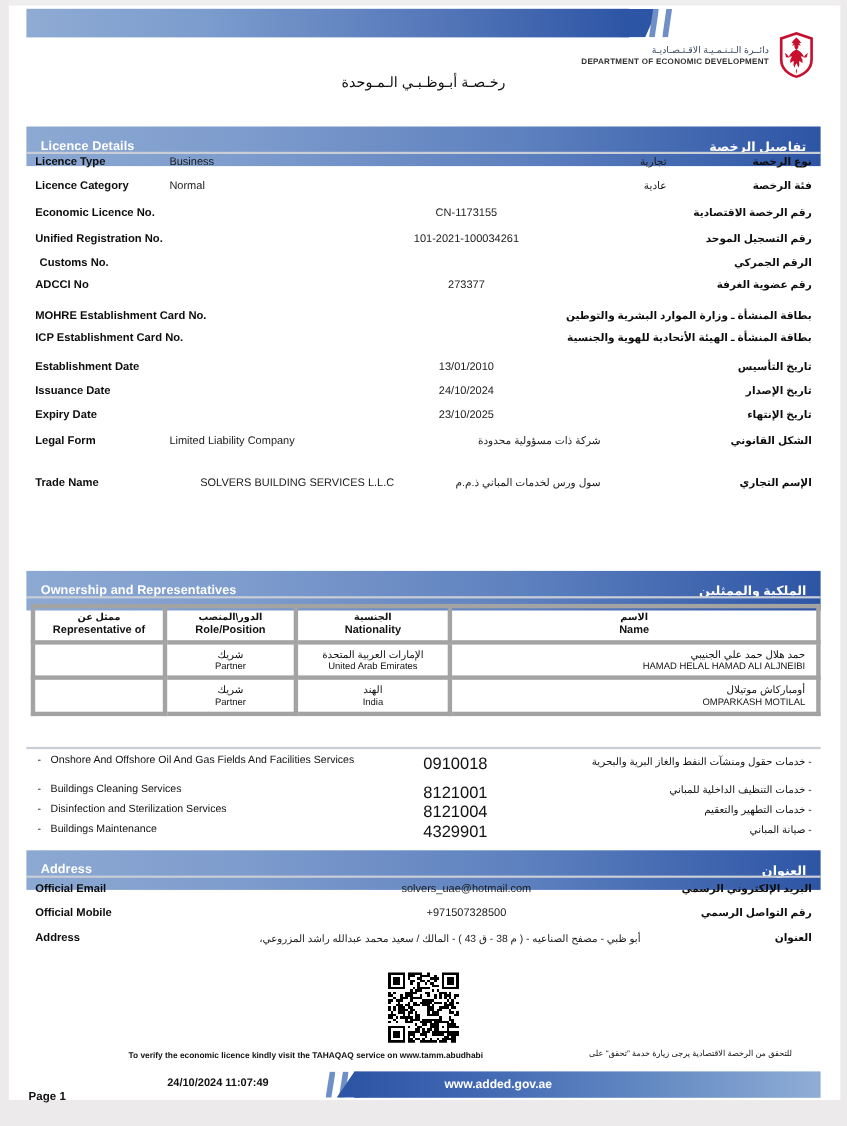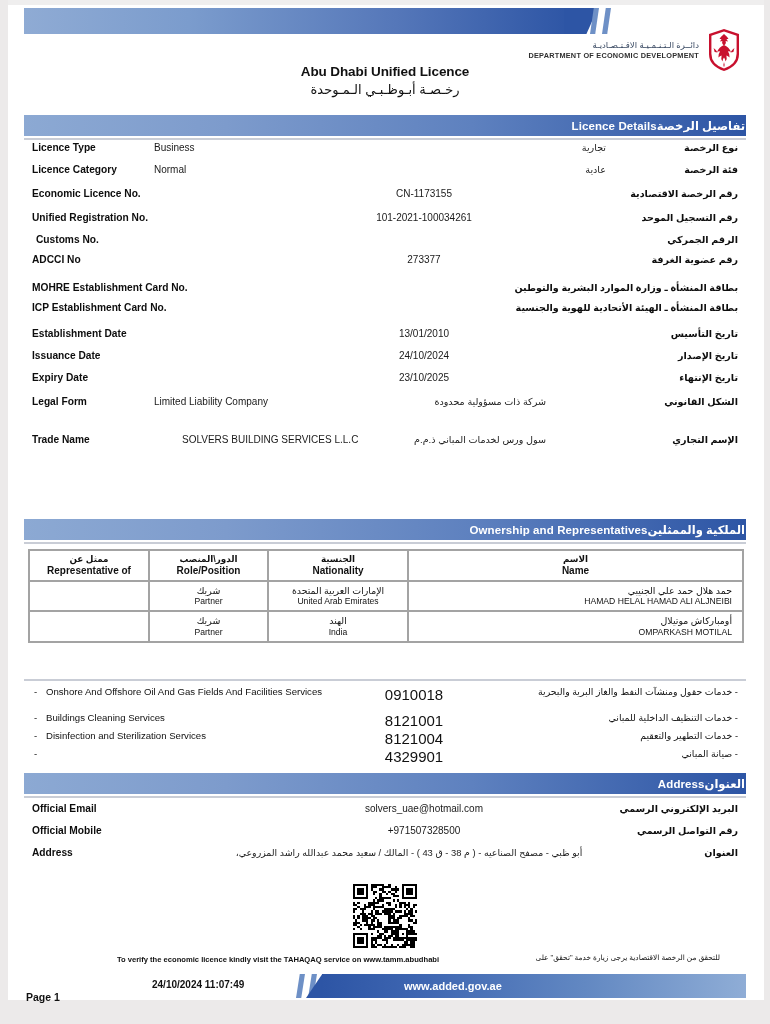--- a/index.html
+++ b/index.html
@@ -42,24 +42,24 @@
   .logo-en { font-size:7.3px; color:#2f2f2f; letter-spacing:0.25px; font-weight:600; white-space:nowrap; }
   .falcon { width:36px; height:44px; }
 
   
   .title-block { position:absolute; left:0; top:64px; width:770px; text-align:center; }
   .title-en { font-size:13.5px; font-weight:bold; color:#111; letter-spacing:-0.1px; }
   .title-ar { font-size:13px; color:#111; direction:rtl; margin-top:3px; letter-spacing:1px; }
 
   
   .sec {
-    position:absolute; left:24px; width:722px; height:21px;
+    position:absolute; left:24px; width:722px; height:36px;
     background: linear-gradient(to right, #8ca9d3 0%, #7d9bcc 28%, #5e81bf 62%, #2d55a5 100%);
-    display:flex; align-items:center; justify-content:flex-end;
-    padding:0 1px;
+    display:flex; align-items:center; justify-content:space-between;
+    padding:0 13px;
   }
   .sec-en { color:#ffffff; font-size:11.5px; font-weight:bold; letter-spacing:0.1px; }
   .sec-ar { color:#ffffff; font-size:11.5px; font-weight:bold; direction:rtl; }
   .sec-rule { position:absolute; left:24px; width:722px; height:2px; background:#c9cdd6; }
 
   
   .rows { position:absolute; left:24px; width:722px; }
   .row { position:relative; height:22px; }
   .lbl   { position:absolute; left:8px;  font-size:10.2px; font-weight:bold; color:#0d0d0d; white-space:nowrap; }
   .val   { position:absolute; left:130px; font-size:10px; color:#1a1a1a; white-space:nowrap; }
@@ -67,21 +67,21 @@
   .ar-lbl{ position:absolute; right:8px; font-size:9.6px; font-weight:bold; color:#0d0d0d; direction:rtl; white-space:nowrap; }
   .ar-val{ position:absolute; right:140px; font-size:9.6px; color:#1a1a1a; direction:rtl; white-space:nowrap; }
 
   
   .own-table {
     position:absolute; left:28px; width:714px;
     border-collapse:collapse;
     table-layout:fixed;
   }
   .own-table td, .own-table th {
-    border:2px solid #a3a3a3;
+    border:4px solid #a3a3a3;
     padding:3px 6px;
     vertical-align:middle;
   }
   .own-table th { height:26px; text-align:center; }
   .own-table td { height:30px; }
   .th-ar { display:block; font-size:8.8px; font-weight:bold; direction:rtl; color:#111; line-height:1.2; }
   .th-en { display:block; font-size:10px; font-weight:bold; color:#111; line-height:1.2; }
   .cell-ar { display:block; font-size:9.4px; direction:rtl; color:#111; text-align:center; line-height:1.25; }
   .cell-en { display:block; font-size:8.6px; color:#111; text-align:center; line-height:1.25; }
   td.name-cell .cell-ar, td.name-cell .cell-en { text-align:right; padding-right:4px; }
@@ -142,21 +142,20 @@
       <path d="M18 3.6 L30.6 7.8 L30.6 25.8 Q30.6 36.2 18 40.6 Q5.4 36.2 5.4 25.8 L5.4 7.8 Z" fill="#fff"></path>
       <path d="M18 6 Q21 8.5 22.5 11 L20.5 11 L22 13.5 L19.6 13 Q20.6 15.5 18 17.5 Q15.4 15.5 16.4 13 L14 13.5 L15.5 11 L13.5 11 Q15 8.5 18 6 Z" fill="#c8102e"></path>
       <path d="M18 17 Q13 19 11 24 Q12.6 23 14 23.4 Q12 26 12.4 29.6 Q14 27.6 15.6 27.4 Q14.6 31 16.4 33.6 Q17 30.6 18 29.6 Q19 30.6 19.6 33.6 Q21.4 31 20.4 27.4 Q22 27.6 23.6 29.6 Q24 26 22 23.4 Q23.4 23 25 24 Q23 19 18 17 Z" fill="#c8102e"></path>
       <path d="M7.6 20 Q10 21.6 11.6 24.6 L8.6 24 Z" fill="#c8102e"></path>
       <path d="M28.4 20 Q26 21.6 24.4 24.6 L27.4 24 Z" fill="#c8102e"></path>
       <path d="M18 34 Q16.8 37 18 39.4 Q19.2 37 18 34 Z" fill="#c8102e"></path>
     </svg>
   </div>
 
   <div class="title-block">
-    <div class="title-en">Abu Dhabi Unified Licence</div>
     <div class="title-ar">رخـصـة أبـوظـبـي الـمـوحدة</div>
   </div>
 
   <div class="sec" style="top:115px;">
     <span class="sec-en">Licence Details</span>
     <span class="sec-ar">تفاصيل الرخصة</span>
   </div>
   <div class="sec-rule" style="top:138px;"></div>
 
   <div class="rows" id="ld-rows" style="top:142px;">
@@ -311,20 +310,21 @@
         <span class="act-ar">- خدمات التنظيف الداخلية للمباني</span>
       </div>
       <div class="act-row" style="position: absolute; top: 44px; left: 0px; right: 0px;">
         <span class="act-dash">-</span>
         <span class="act-en">Disinfection and Sterilization Services</span>
         <span class="act-code">8121004</span>
         <span class="act-ar">- خدمات التطهير والتعقيم</span>
       </div>
       <div class="act-row" style="position: absolute; top: 62px; left: 0px; right: 0px;">
         <span class="act-dash">-</span>
+        <span class="act-en">Buildings Maintenance</span>
         <span class="act-code">4329901</span>
         <span class="act-ar">- صيانة المباني</span>
       </div>
     </div>
 
   <div class="sec" style="top:773px;">
     <span class="sec-en">Address</span>
     <span class="sec-ar">العنوان</span>
   </div>
   <div class="sec-rule" style="top:796px;"></div>

